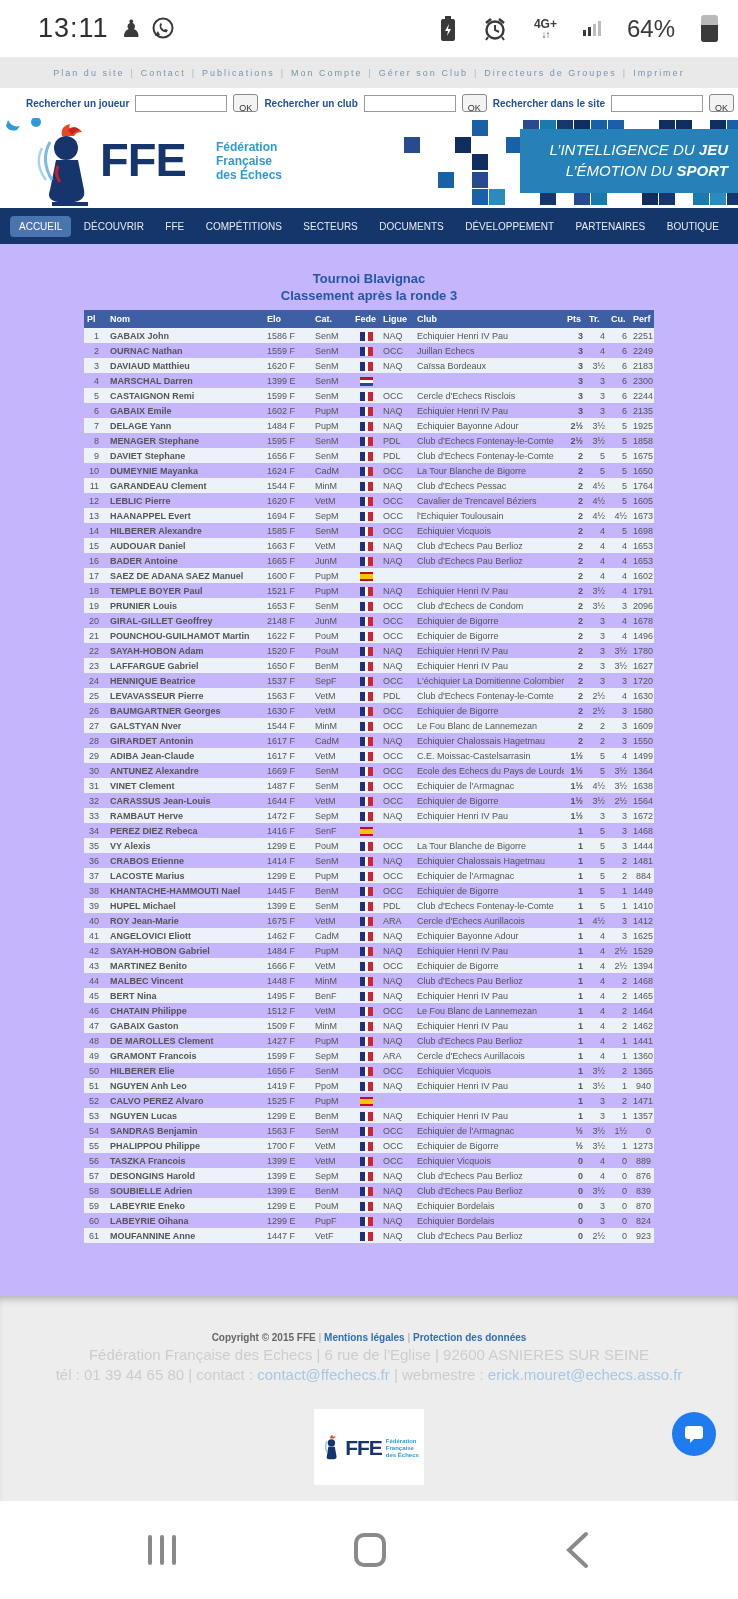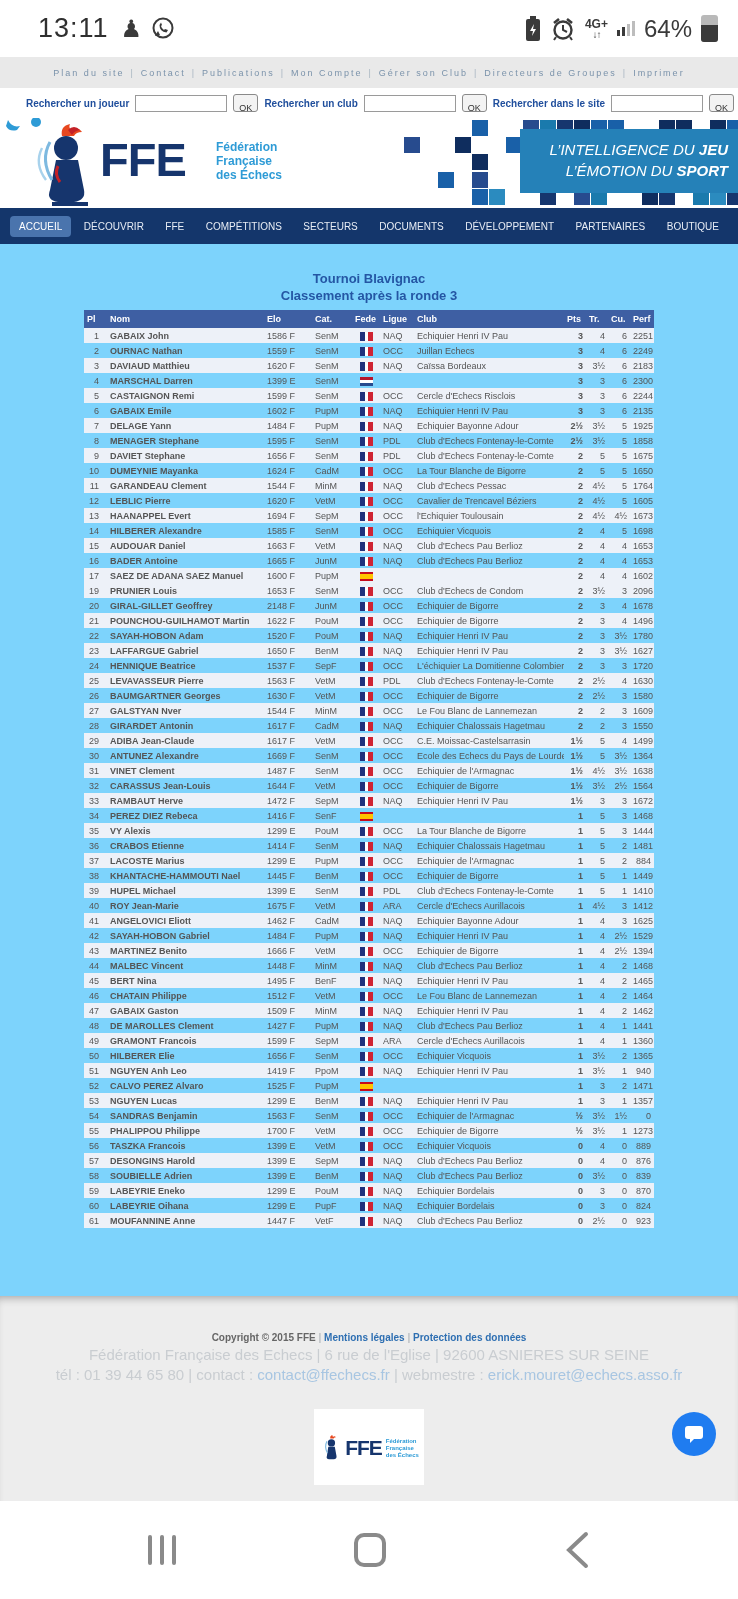--- a/index.html
+++ b/index.html
@@ -3,21 +3,21 @@
 <meta charset="utf-8">
 <style>
   * { margin:0; padding:0; box-sizing:border-box; }
   html,body { width:738px; height:1599px; background:#fff; font-family:"Liberation Sans", sans-serif; overflow:hidden; }
 
   
   .status-bar{height:57px;background:#fff;display:flex;align-items:center;padding:0 14px;color:#3a3a3a;}
   .sb-time{font-size:27px;color:#2f2f2f;letter-spacing:1px;margin-left:24px;}
   .sb-left-icons{display:flex;align-items:center;gap:8px;margin-left:12px;}
   .sb-pawn{font-size:24px;line-height:1;color:#3a3a3a;}
-  .sb-right{margin-left:auto;display:flex;align-items:center;gap:9px;margin-right:6px;}
+  .sb-right{margin-left:auto;display:flex;align-items:center;gap:26px;margin-right:6px;}
   .sb-4g{display:flex;flex-direction:column;align-items:center;line-height:1;color:#3a3a3a;}
   .sb-4g .t{font-size:12px;font-weight:bold;}
   .sb-4g .a{font-size:10px;letter-spacing:-1px;}
   .sb-bars{display:flex;align-items:flex-end;gap:2px;height:15px;}
   .sb-bars i{display:block;width:3px;background:#3a3a3a;}
   .sb-bars i:nth-child(3),.sb-bars i:nth-child(4){background:#bdbdbd;}
   .sb-pct{font-size:24px;color:#3a3a3a;}
   .sb-batt{width:17px;height:27px;border-radius:3px;background:#b9b9b9;position:relative;overflow:hidden;}
   .sb-batt:before{content:"";position:absolute;left:0;right:0;bottom:0;height:64%;background:#3a3a3a;}
   .sb-batt:after{content:"";position:absolute;top:-3px;left:5px;width:7px;height:3px;background:#3a3a3a;}
@@ -42,21 +42,21 @@
   .slogan{position:absolute;left:520px;top:11px;width:218px;height:64px;background:#2581b8;z-index:2;color:#fff;font-style:italic;text-align:right;padding:10px 10px 0 0;line-height:21px;font-size:15px;letter-spacing:0;}
   .slogan b{font-weight:bold;}
   .partial-social{position:absolute;left:6px;top:0px;z-index:3;}
 
   
   .main-nav{height:36px;background:#14366b;display:flex;align-items:center;padding:0 10px;gap:2px;justify-content:space-between;}
   .nav-item{color:#e8edf5;font-size:10px;padding:5px 9px;white-space:nowrap;cursor:pointer;}
   .nav-item.active{background:#4a74ad;border-radius:4px;color:#fff;}
 
   
-  .content{min-height:1052px;background:#7dd3fc;padding-top:26px;}
+  .content{min-height:1052px;background:#c4b5fd;padding-top:26px;}
   .page-title,.page-subtitle{text-align:center;color:#2456a4;font-weight:bold;font-size:13px;line-height:17px;}
 
   table.ranking{width:570px;margin:6px auto 0 auto;border-collapse:collapse;table-layout:fixed;font-size:9px;}
   table.ranking th{background:#3e5fa3;color:#fff;font-weight:bold;height:18px;padding:0 3px;text-align:left;}
   table.ranking td{height:15px;padding:0 3px;color:#555;white-space:nowrap;overflow:hidden;}
   tr.odd td{background:#edf1f8;}
   .c0{text-align:right;color:#333;}
   th.c0{text-align:right;}
   .c1{font-weight:bold;color:#1a1a1a;padding-left:8px !important;}
   th.c1{padding-left:8px !important;}
@@ -509,20 +509,33 @@
           <td class="c2">1600 F</td>
           <td class="c3">PupM</td>
           <td class="c4"><span class="flag flag-ESP"></span></td>
           <td class="c5"></td>
           <td class="c6"></td>
           <td class="c7">2</td>
           <td class="c8">4</td>
           <td class="c9">4</td>
           <td class="c10">1602</td>
         </tr>
+        <tr>
+          <td class="c0">18</td>
+          <td class="c1">TEMPLE BOYER Paul</td>
+          <td class="c2">1521 F</td>
+          <td class="c3">PupM</td>
+          <td class="c4"><span class="flag flag-FR"></span></td>
+          <td class="c5">NAQ</td>
+          <td class="c6">Echiquier Henri IV Pau</td>
+          <td class="c7">2</td>
+          <td class="c8">3½</td>
+          <td class="c9">4</td>
+          <td class="c10">1791</td>
+        </tr>
         <tr class="odd">
           <td class="c0">19</td>
           <td class="c1">PRUNIER Louis</td>
           <td class="c2">1653 F</td>
           <td class="c3">SenM</td>
           <td class="c4"><span class="flag flag-FR"></span></td>
           <td class="c5">OCC</td>
           <td class="c6">Club d'Echecs de Condom</td>
           <td class="c7">2</td>
           <td class="c8">3½</td>

